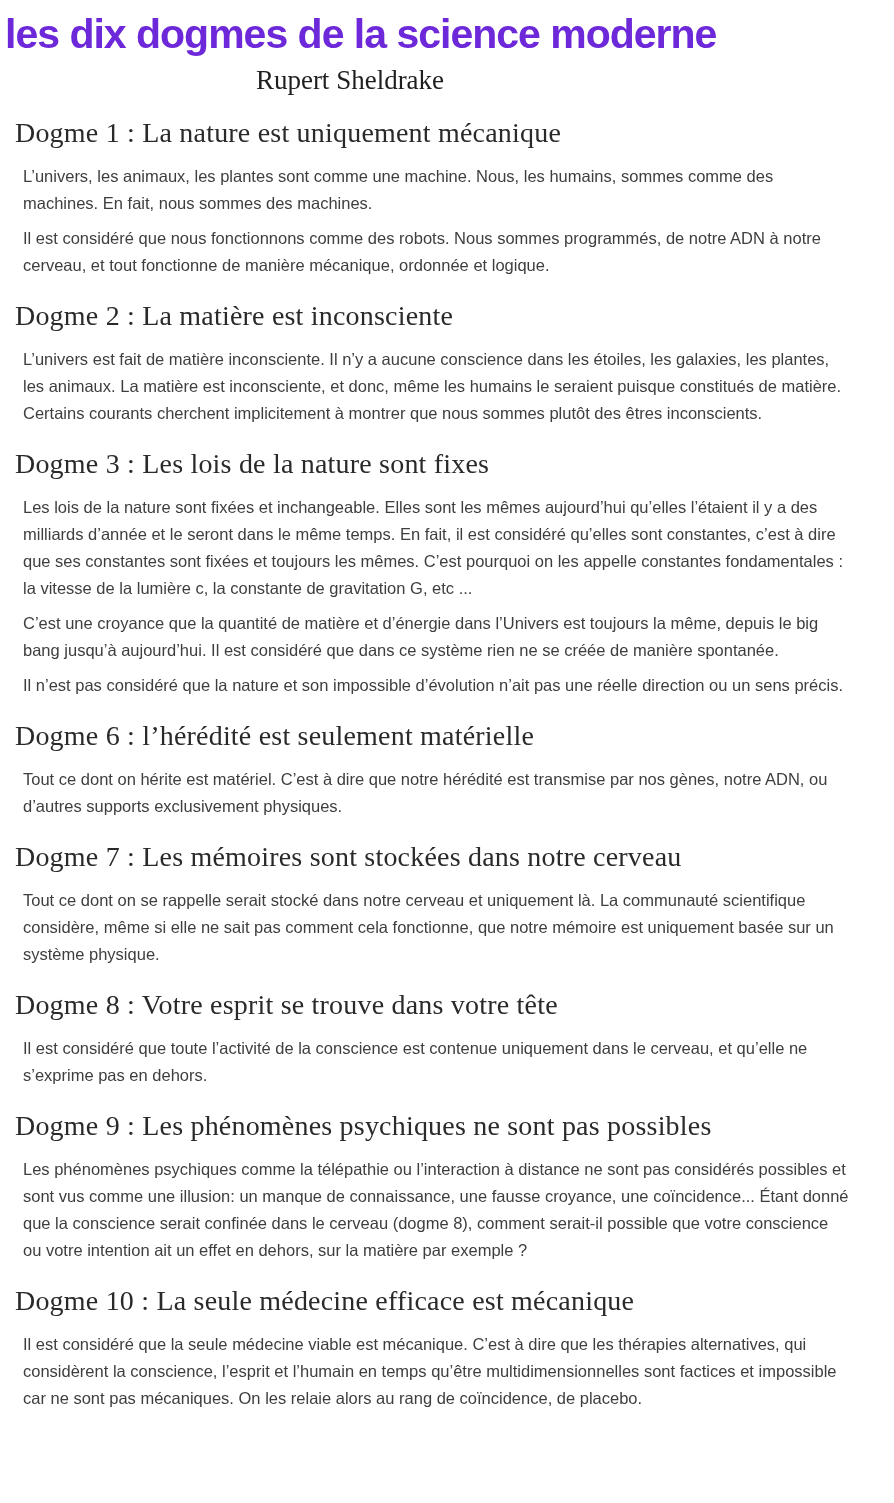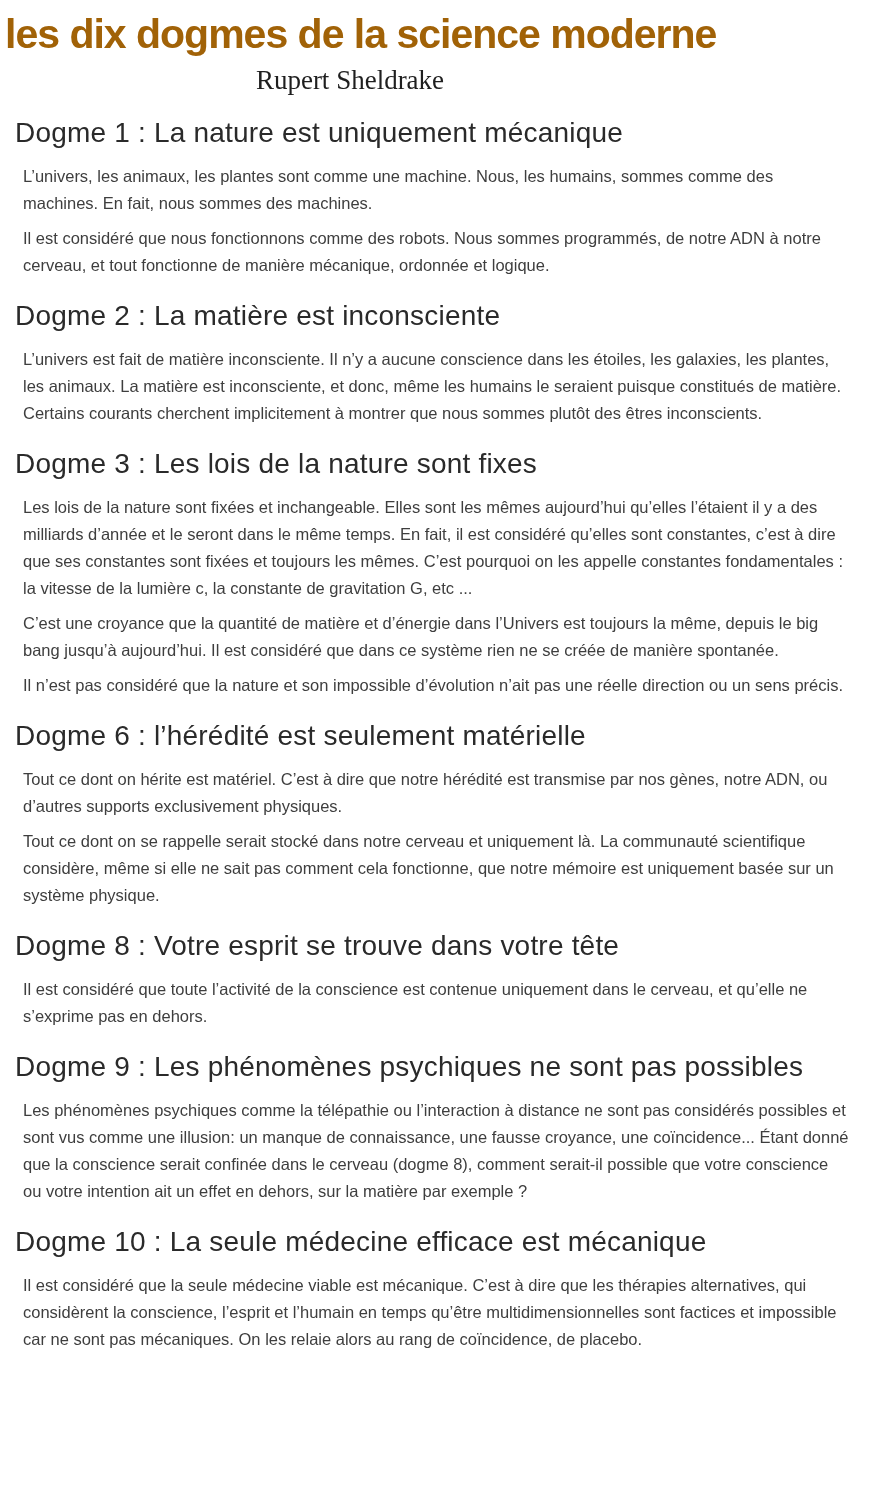--- a/index.html
+++ b/index.html
@@ -17,38 +17,38 @@
   .article {
     padding: 8px 0 20px 0;
   }
   .page-title {
     margin: 2px 24px 0 5px;
     font-family: "Liberation Sans", sans-serif;
     font-weight: bold;
     font-size: 41px;
     line-height: 48px;
     letter-spacing: -1px;
-    color: #a16207;
+    color: #6d28d9;
   }
   .page-subtitle {
     width: 700px;
     margin-top: 6px;
     text-align: center;
     font-family: Liberation Serif, serif;
     font-size: 27px;
     line-height: 32px;
     color: #1f1f1f;
   }
   section.dogme {
     margin: 0;
   }
   h2.section-heading {
     margin: 19px 0 12px 0;
     padding: 0 30px 0 15px;
-    font-family: Liberation Sans, sans-serif;
+    font-family: Liberation Serif, serif;
     font-weight: normal;
     font-size: 28px;
     line-height: 36px;
     letter-spacing: 0.2px;
     color: #2a2a2a;
   }
   p.section-paragraph {
     margin: 8px;
     padding: 0 36px 0 15px;
     font-size: 16.5px;
@@ -80,20 +80,21 @@
         <p class="section-paragraph">C’est une croyance que la quantité de matière et d’énergie dans l’Univers est toujours la même, depuis le big bang jusqu’à aujourd’hui. Il est considéré que dans ce système rien ne se créée de manière spontanée.</p>
       </section>
       <section class="dogme">
         <p class="section-paragraph">Il n’est pas considéré que la nature et son impossible d’évolution n’ait pas une réelle direction ou un sens précis.</p>
       </section>
       <section class="dogme">
         <h2 class="section-heading">Dogme 6 : l’hérédité est seulement matérielle</h2>
         <p class="section-paragraph">Tout ce dont on hérite est matériel. C’est à dire que notre hérédité est transmise par nos gènes, notre ADN, ou d’autres supports exclusivement physiques.</p>
       </section>
       <section class="dogme">
+        <h2 class="section-heading">Dogme 7 : Les mémoires sont stockées dans notre cerveau</h2>
         <p class="section-paragraph">Tout ce dont on se rappelle serait stocké dans notre cerveau et uniquement là. La communauté scientifique considère, même si elle ne sait pas comment cela fonctionne, que notre mémoire est uniquement basée sur un système physique.</p>
       </section>
       <section class="dogme">
         <h2 class="section-heading">Dogme 8 : Votre esprit se trouve dans votre tête</h2>
         <p class="section-paragraph">Il est considéré que toute l’activité de la conscience est contenue uniquement dans le cerveau, et qu’elle ne s’exprime pas en dehors.</p>
       </section>
       <section class="dogme">
         <h2 class="section-heading">Dogme 9 : Les phénomènes psychiques ne sont pas possibles</h2>
         <p class="section-paragraph">Les phénomènes psychiques comme la télépathie ou l’interaction à distance ne sont pas considérés possibles et sont vus comme une illusion: un manque de connaissance, une fausse croyance, une coïncidence... Étant donné que la conscience serait confinée dans le cerveau (dogme 8), comment serait-il possible que votre conscience ou votre intention ait un effet en dehors, sur la matière par exemple ?</p>
       </section>

